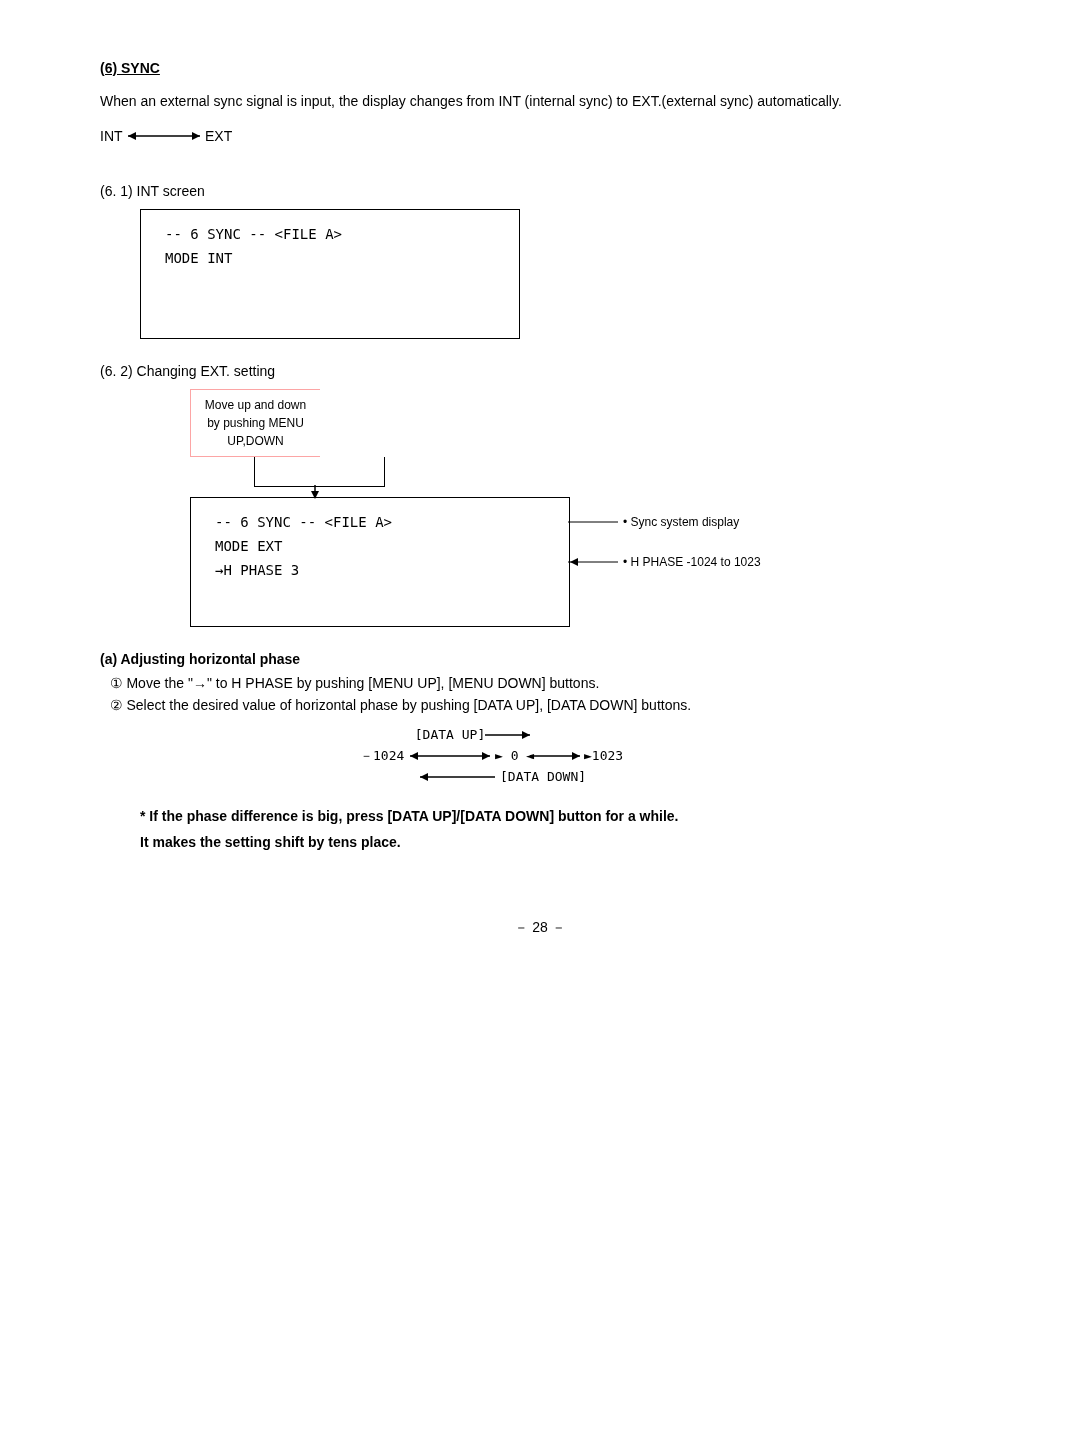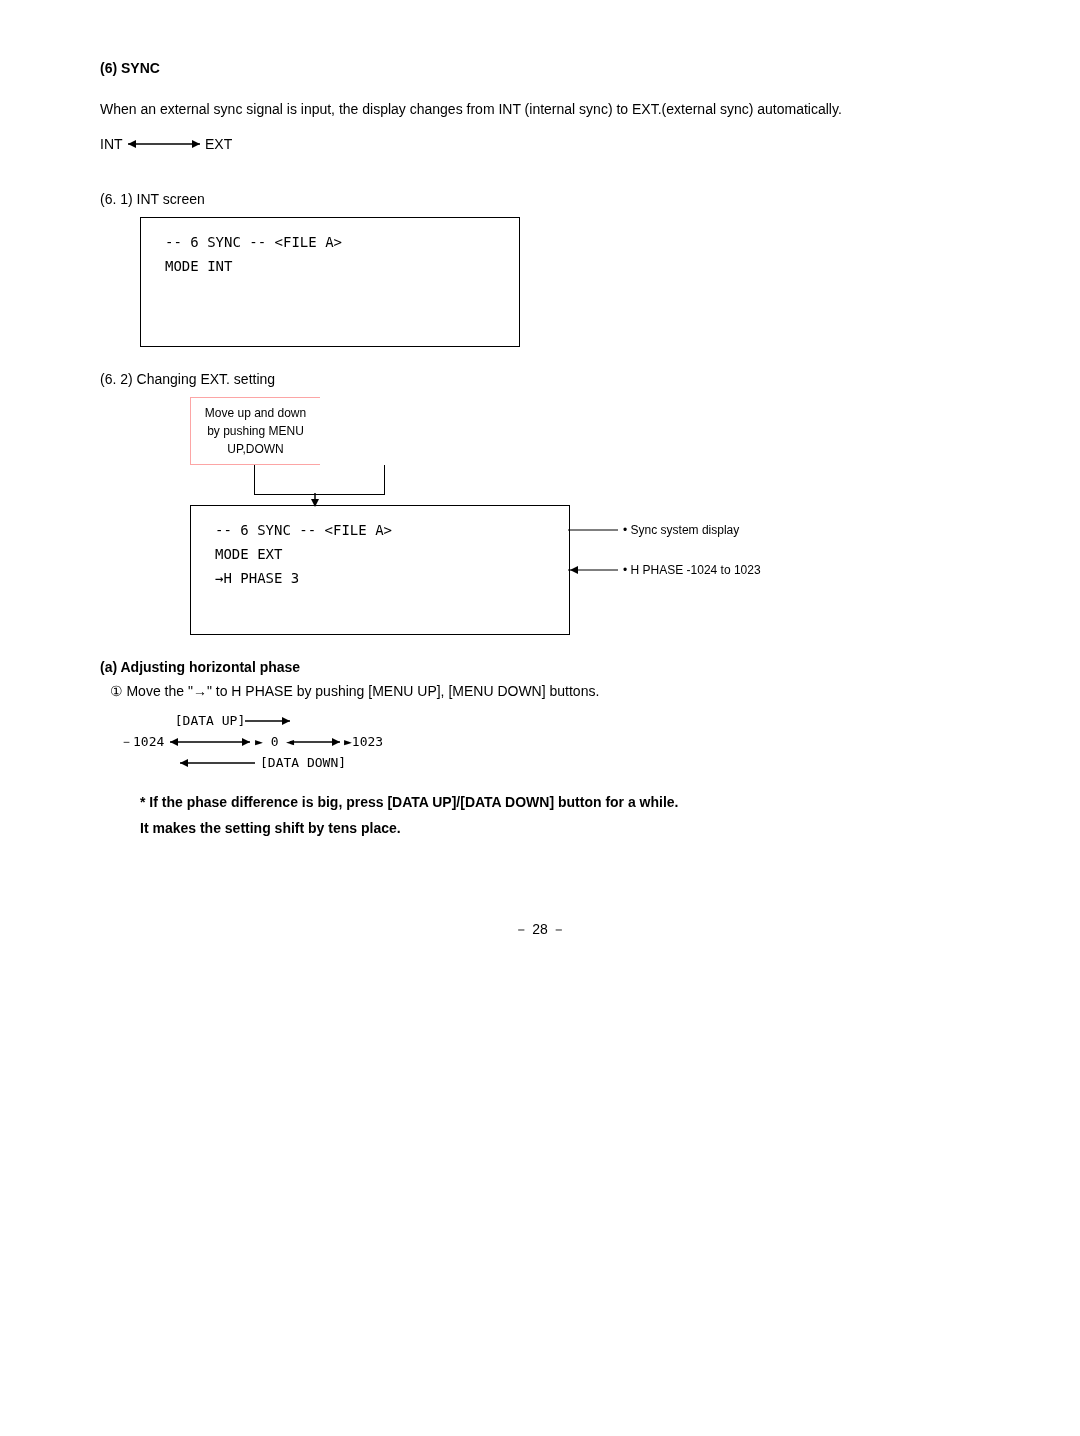--- a/index.html
+++ b/index.html
@@ -8,21 +8,22 @@
       font-family: Arial, sans-serif;
       font-size: 14px;
       color: #000;
       width: 1080px;
       min-height: 1436px;
       padding: 60px 100px;
     }
 
     .section-title {
       font-weight: bold;
-      margin-bottom: 22px;
+      text-decoration: underline;
+      margin-bottom: 14px;
     }
 
     .section-desc {
       margin-bottom: 8px;
       line-height: 1.6;
     }
 
     .int-ext-diagram {
       text-align: left;
       margin: 12px 0 32px 0;
@@ -99,35 +100,36 @@
       font-weight: bold;
       margin-bottom: 8px;
     }
 
     .adj-step {
       margin-bottom: 6px;
       margin-left: 10px;
     }
 
     .data-diagram {
+      text-align: center;
       font-family: monospace;
       font-size: 13px;
       margin: 12px 0;
     }
 
     .note-bold {
       font-weight: bold;
       margin-top: 16px;
       margin-left: 40px;
       line-height: 1.8;
     }
 
     .page-number {
       text-align: center;
-      margin-top: 80px;
+      margin-top: 64px;
       font-size: 14px;
     }
   </style>
 </head>
 <body>
 
 <div class="section-title">(6)  SYNC</div>
 
 <p class="section-desc">When an external sync signal is input, the display changes from INT (internal sync) to EXT.(external sync) automatically.</p>
 
@@ -187,20 +189,21 @@
 
       <polygon points="2,55 10,51 10,59" fill="#000"></polygon>
       <text x="55" y="59" font-family="Arial" font-size="12">• H PHASE   -1024 to 1023</text>
     </svg>
   </div>
 </div>
 
 <div class="adj-section">
   <div class="adj-title">(a) Adjusting horizontal phase</div>
   <div class="adj-step">① Move the "→" to H PHASE by pushing [MENU UP], [MENU DOWN] buttons.</div>
+  <div class="adj-step">② Select the desired value of horizontal phase by pushing [DATA UP], [DATA DOWN] buttons.</div>
 
   <div class="data-diagram">
     <svg width="400" height="60" viewBox="0 0 400 60">
 
       <text x="110" y="14" font-family="monospace" font-size="13" text-anchor="middle">[DATA UP]</text>
 
       <line x1="145" y1="10" x2="190" y2="10" stroke="#000" stroke-width="1.5"></line>
       <polygon points="190,10 182,6 182,14" fill="#000"></polygon>
 
       <text x="20" y="35" font-family="monospace" font-size="13">－1024</text>

